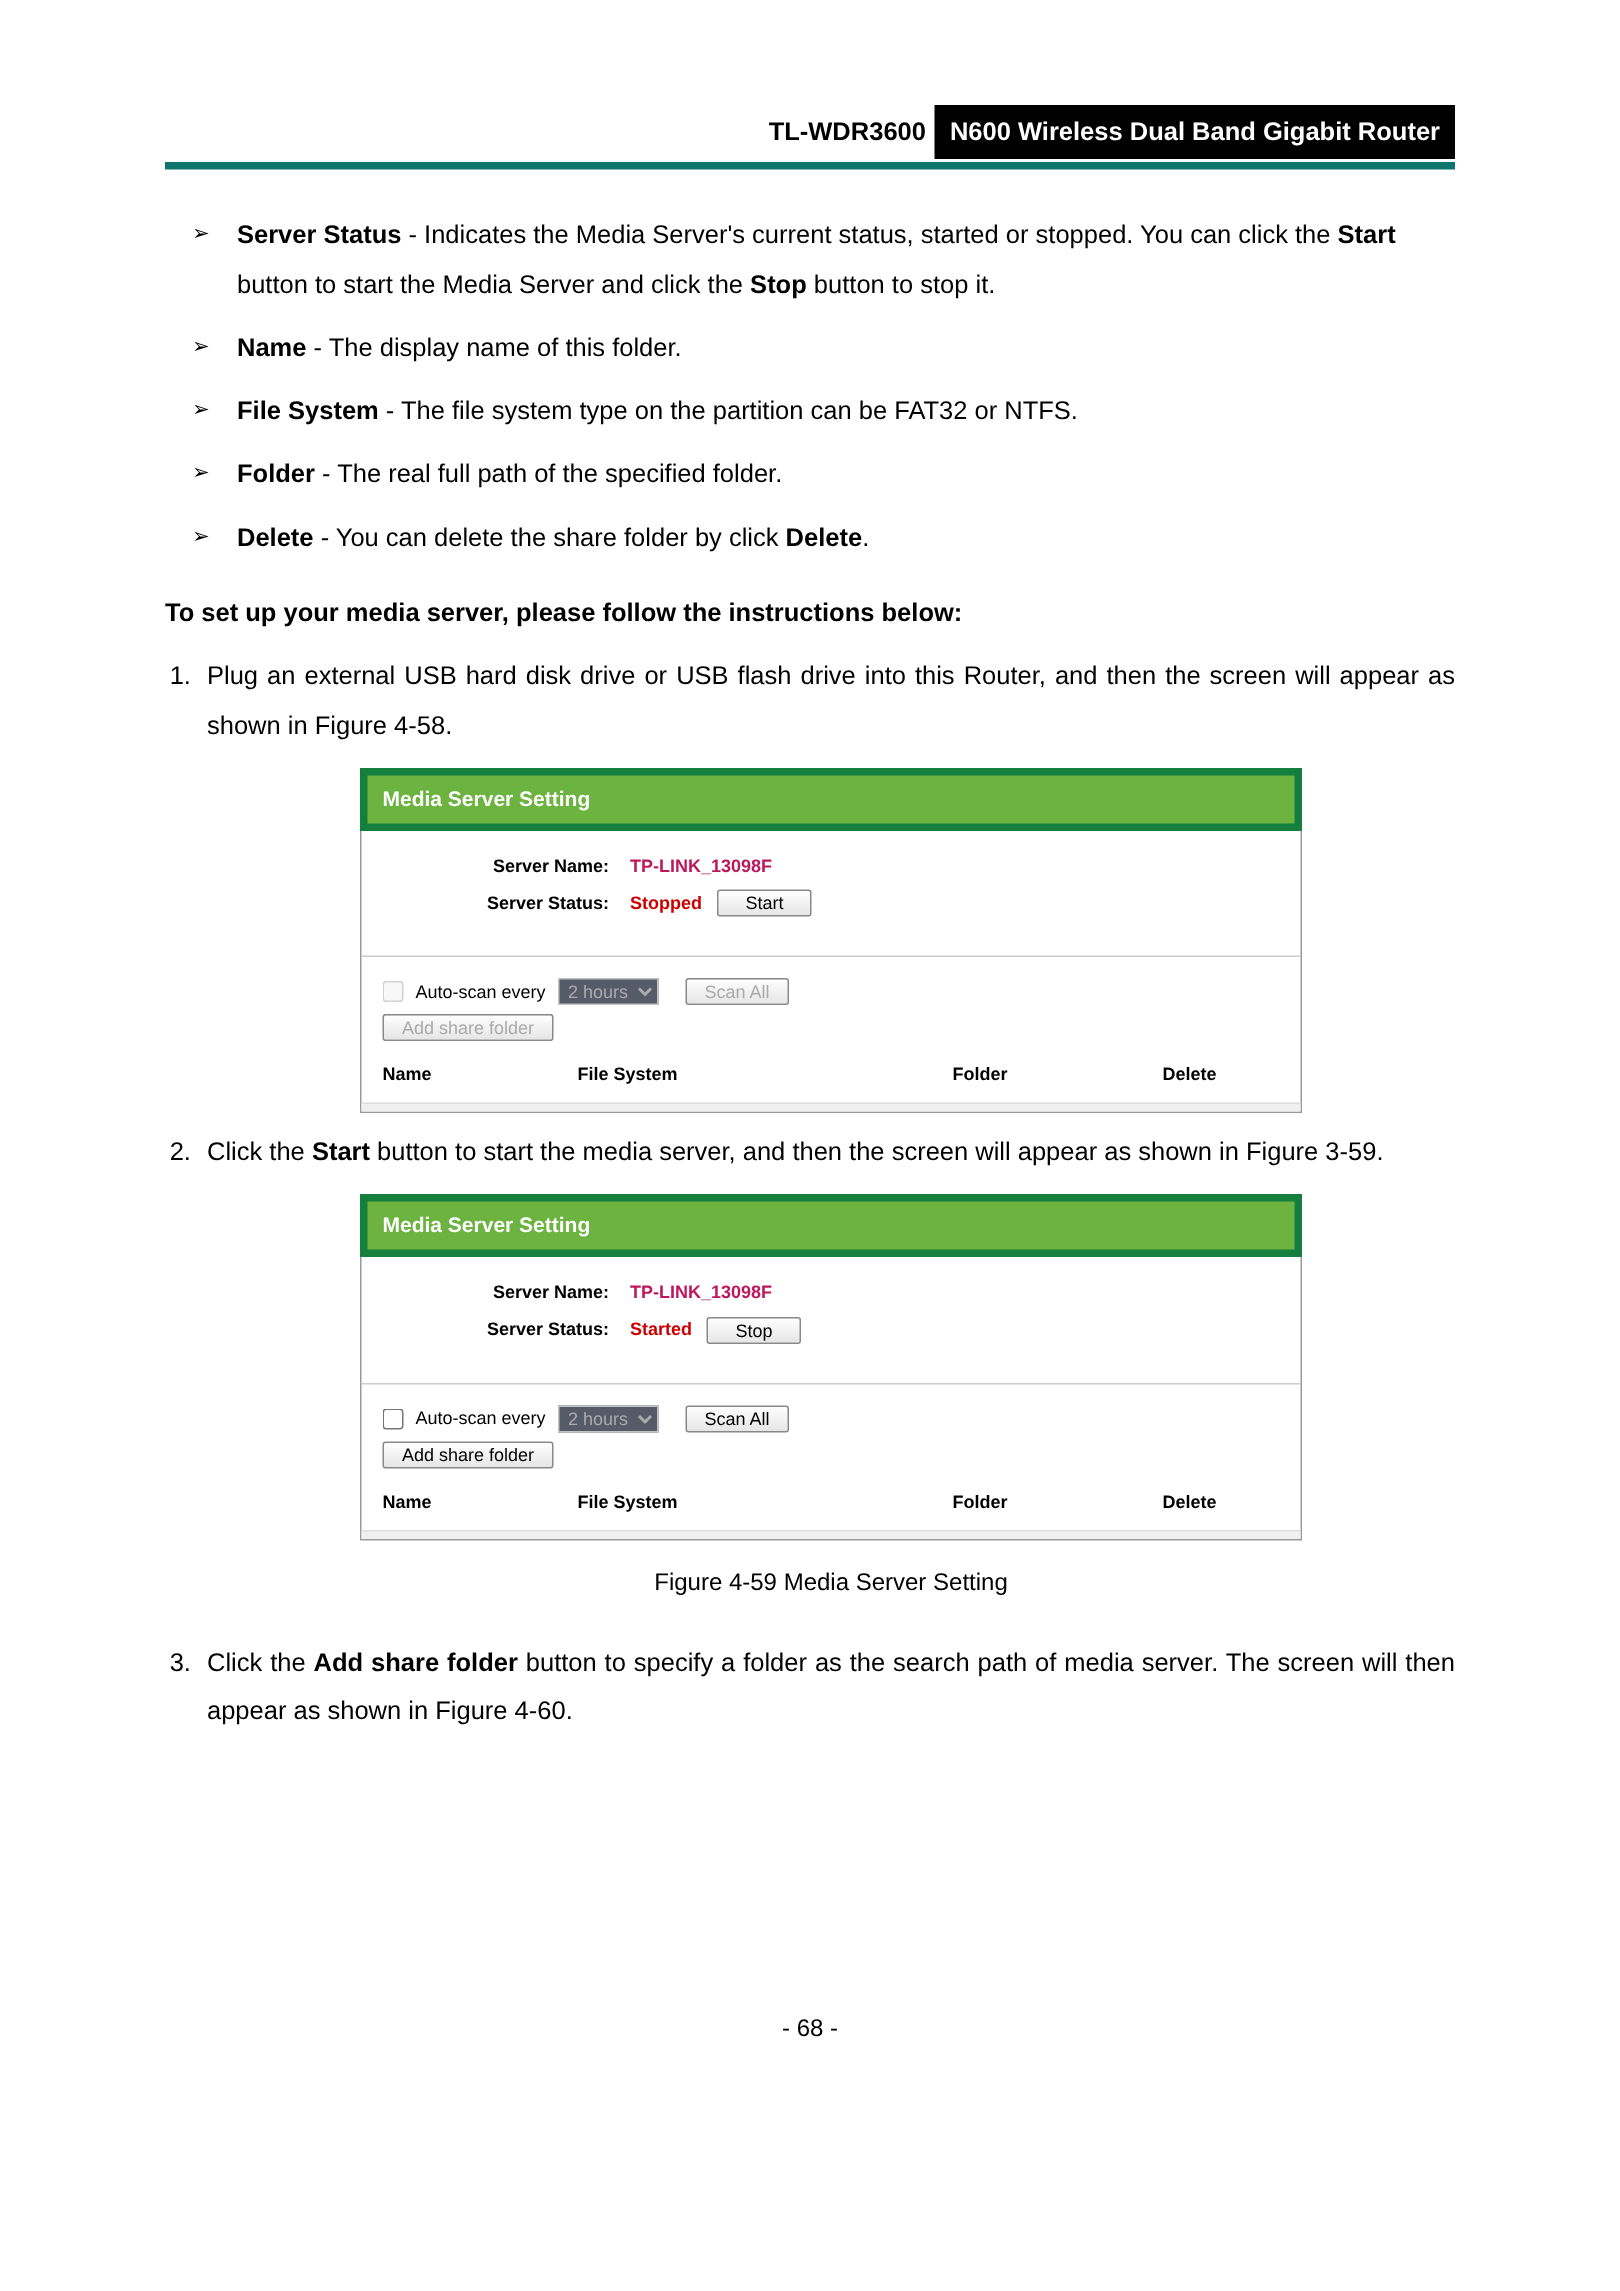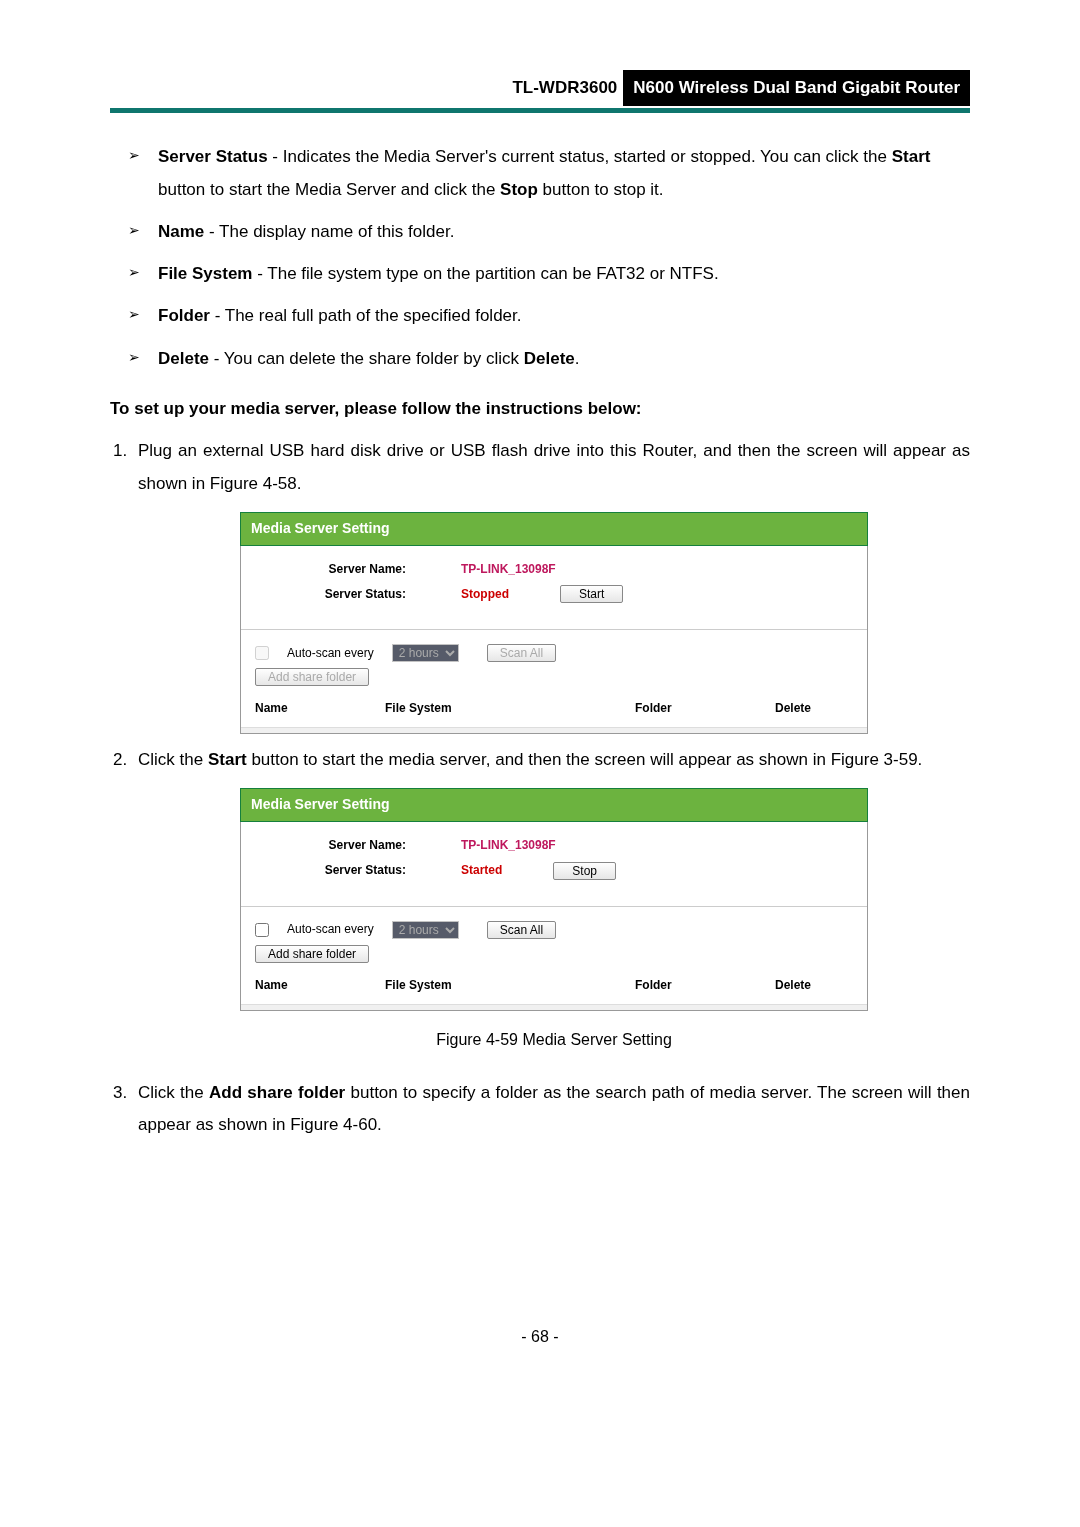--- a/index.html
+++ b/index.html
@@ -56,25 +56,25 @@
     font-size: 13px;
     line-height: 1.4;
     background: #fff;
   }
   .panel-title {
     background: #6cb33f;
     color: #fff;
     padding: 6px 10px;
     font-weight: bold;
     font-size: 14px;
-    border: 1px solid #15803d;
+    border: 5px solid #15803d;
     margin: -1px;
   }
   .panel-body { padding: 16px 14px 10px 14px; }
-  .row { display: flex; align-items: center; margin-bottom: 8px; gap: 41px; }
+  .row { display: flex; align-items: center; margin-bottom: 8px; }
   .row-label {
     width: 165px;
     text-align: right;
     font-weight: bold;
     padding-right: 14px;
     font-size: 12px;
   }
   .row-value {
     color: #be185d;
     font-weight: bold;
@@ -91,21 +91,21 @@
     cursor: pointer;
     margin-left: 10px;
   }
   .btn.small { padding: 1px 12px; }
   .btn:disabled, .btn.disabled {
     color: #aaa;
     cursor: default;
   }
   .panel-divider { border: none; border-top: 1px solid #ccc; margin: 8px 0; }
   .panel-controls { padding: 6px 14px 4px 14px; }
-  .ctrl-row { display: flex; align-items: center; gap: 18px; margin-bottom: 6px; }
+  .ctrl-row { display: flex; align-items: center; gap: 8px; margin-bottom: 6px; }
   .ctrl-row input[type=checkbox] { width: 14px; height: 14px; }
   .ctrl-row label { font-size: 12px; }
   .ctrl-row select {
     font-size: 12px;
     border: 1px solid #aaa;
     padding: 0 2px;
     color: #888;
     background: #0f172a;
   }
   .table-header {

